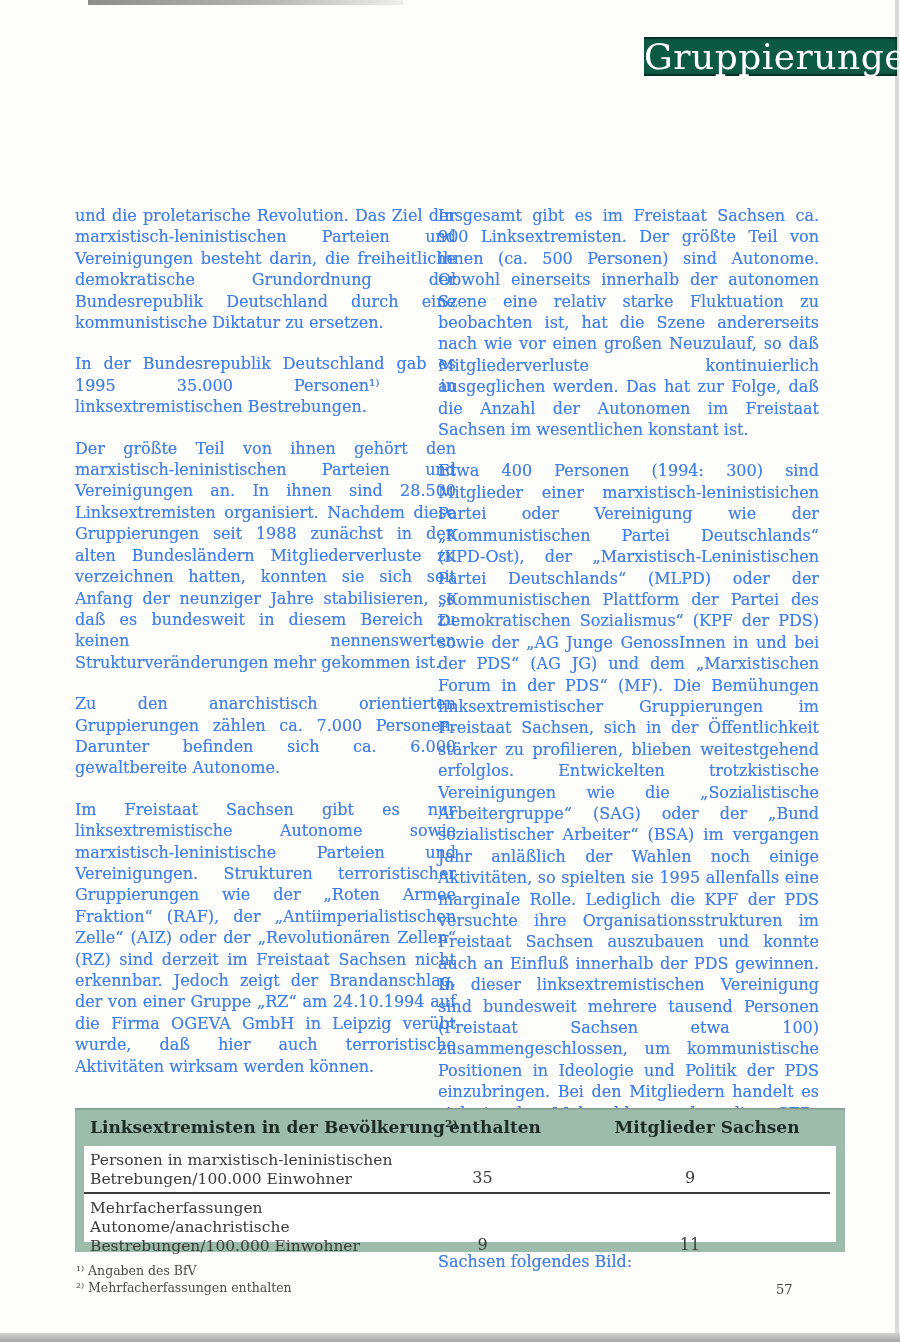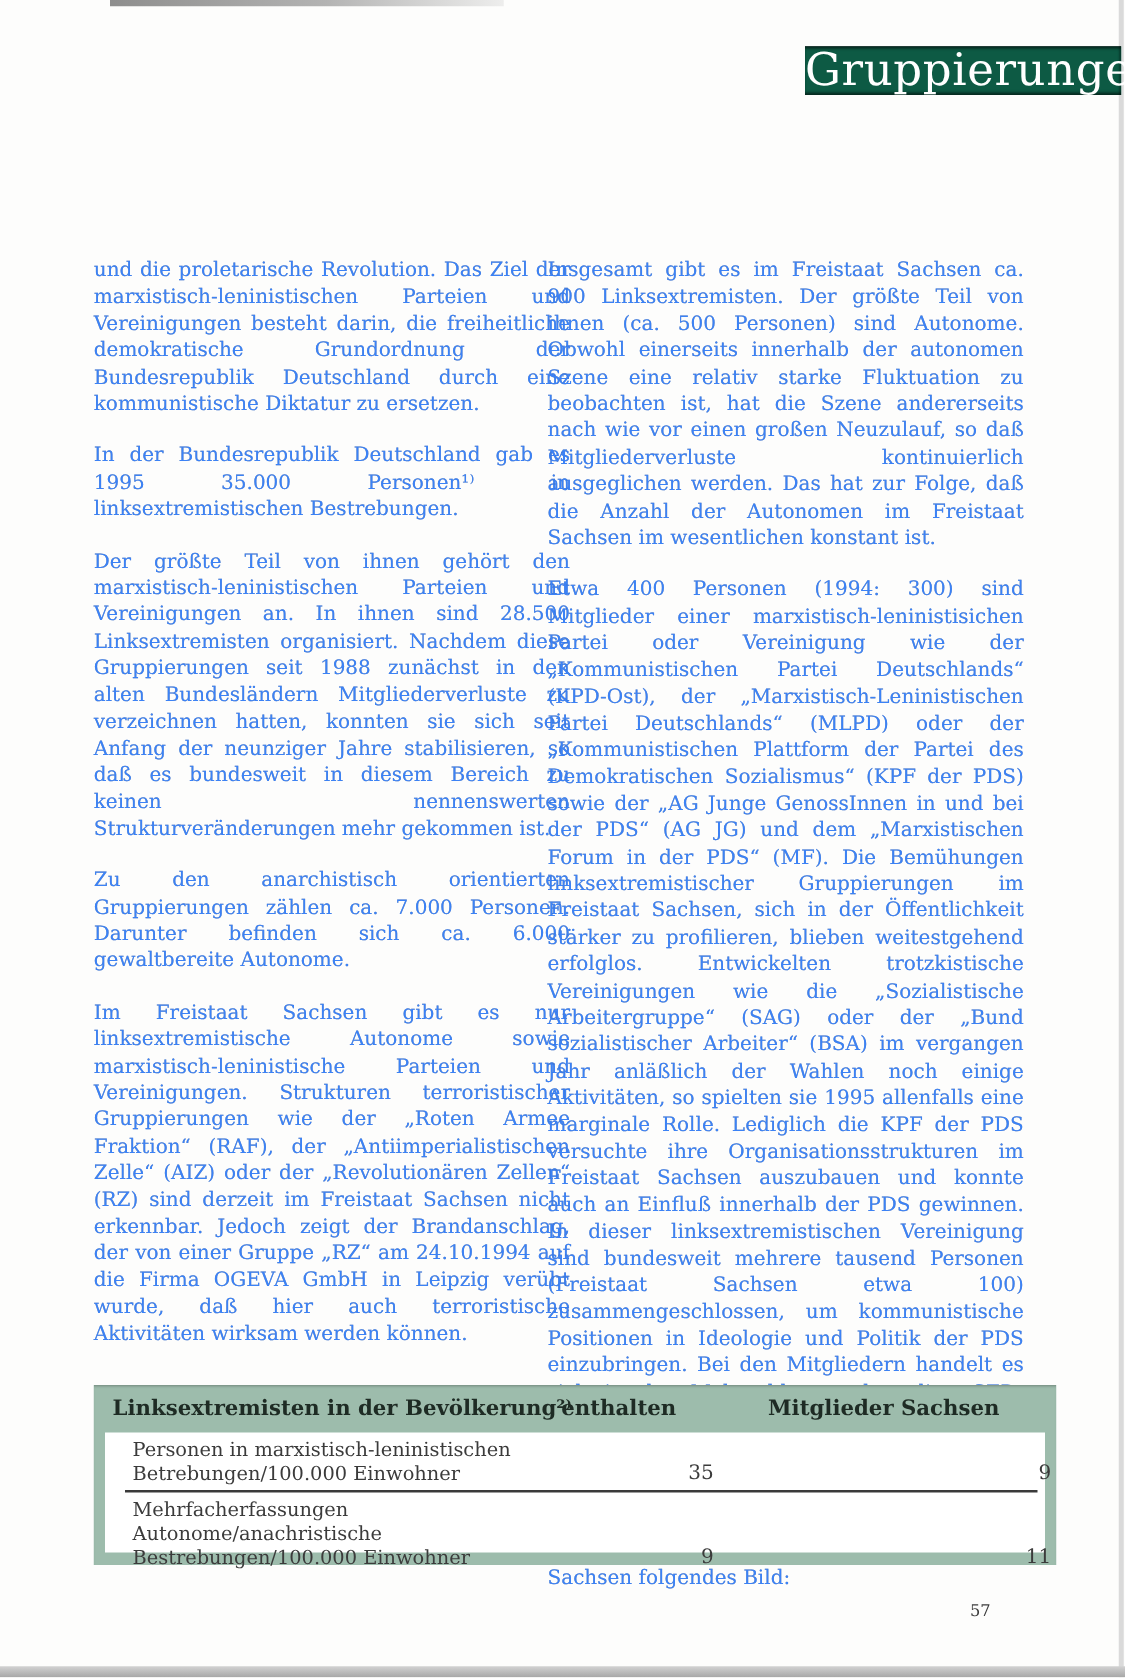--- a/index.html
+++ b/index.html
@@ -80,33 +80,32 @@
   }
   .stats-title {
     font-weight: bold; font-size: 17px; color: #1e2b24; white-space: nowrap;
   }
   .stats-colhead {
     font-weight: bold; font-size: 17px; color: #1e2b24; text-align: center;
   }
   .stats-body {
     position: absolute; left: 9px; right: 9px; top: 38px; bottom: 10px;
     background: #ffffff;
-    padding-left: 16px;
   }
   .stats-row {
     display: grid;
     grid-template-columns: 320px 145px 270px 1fr;
     padding: 5px 0 6px 6px;
     box-sizing: border-box;
     height: 48px;
     align-items: end;
   }
   .stats-row.first { border-bottom: 2px solid #3a3a3a; margin-right: 6px; }
   .stats-label { font-size: 15.5px; line-height: 19px; color: #3b3b3b; }
-  .stats-value { font-size: 16px; color: #3b3b3b; text-align: right; padding-bottom: 2px; }
+  .stats-value { font-size: 16px; color: #3b3b3b; text-align: center; padding-bottom: 2px; }
 
   
   .footnotes {
     position: absolute; left: 76px; top: 1262px;
     font-size: 12.5px; line-height: 17px; color: #4a4a4a;
   }
   .page-number {
     position: absolute; left: 776px; top: 1282px;
     font-size: 13px; color: #3c3c3c;
   }
@@ -157,18 +156,22 @@
           <div>Mehrfacherfassungen Autonome/anachristische</div>
           <div>Bestrebungen/100.000 Einwohner</div>
         </div>
         <div class="stats-value">9</div>
         <div class="stats-value">11</div>
         <div></div>
       </div>
     </div>
   </div>
 
+  <div class="footnotes">
+    <div>¹⁾ Angaben des BfV</div>
+    <div>²⁾ Mehrfacherfassungen enthalten</div>
+  </div>
 
   <div class="page-number">57</div>
 
   <div class="scan-bottom"></div>
 
 </div>
 
 </body></html>

